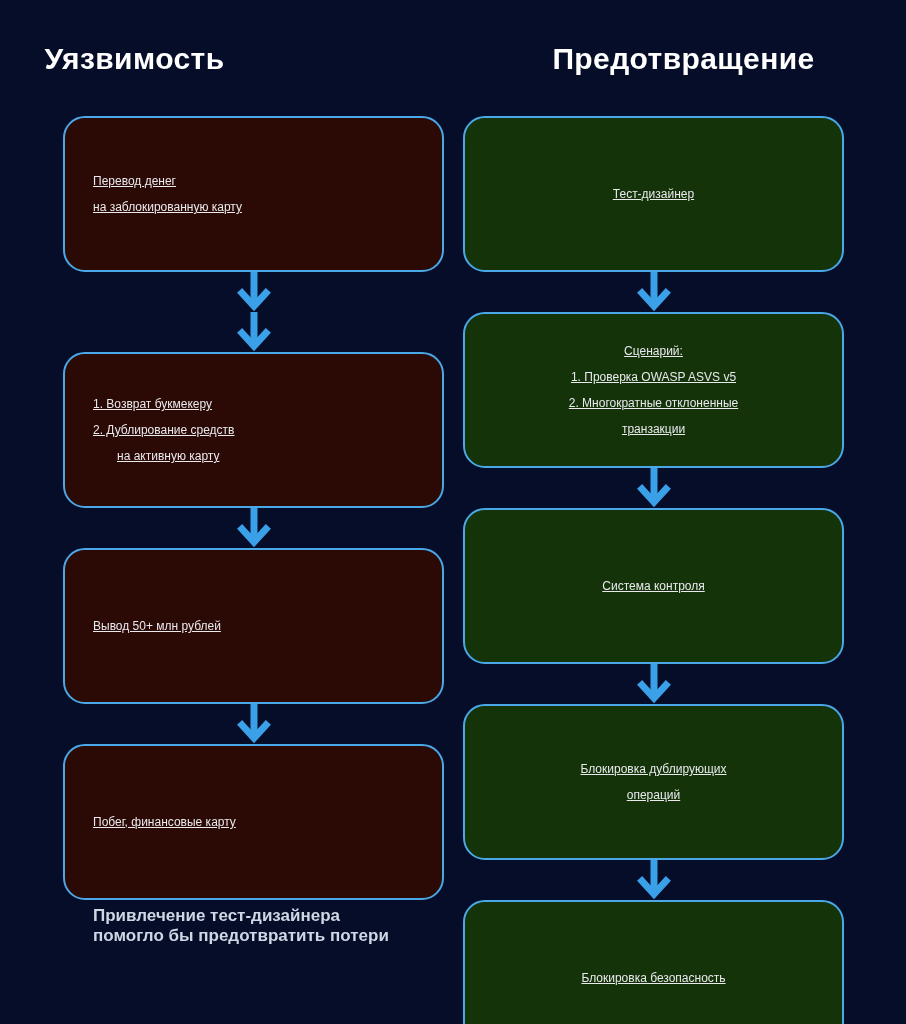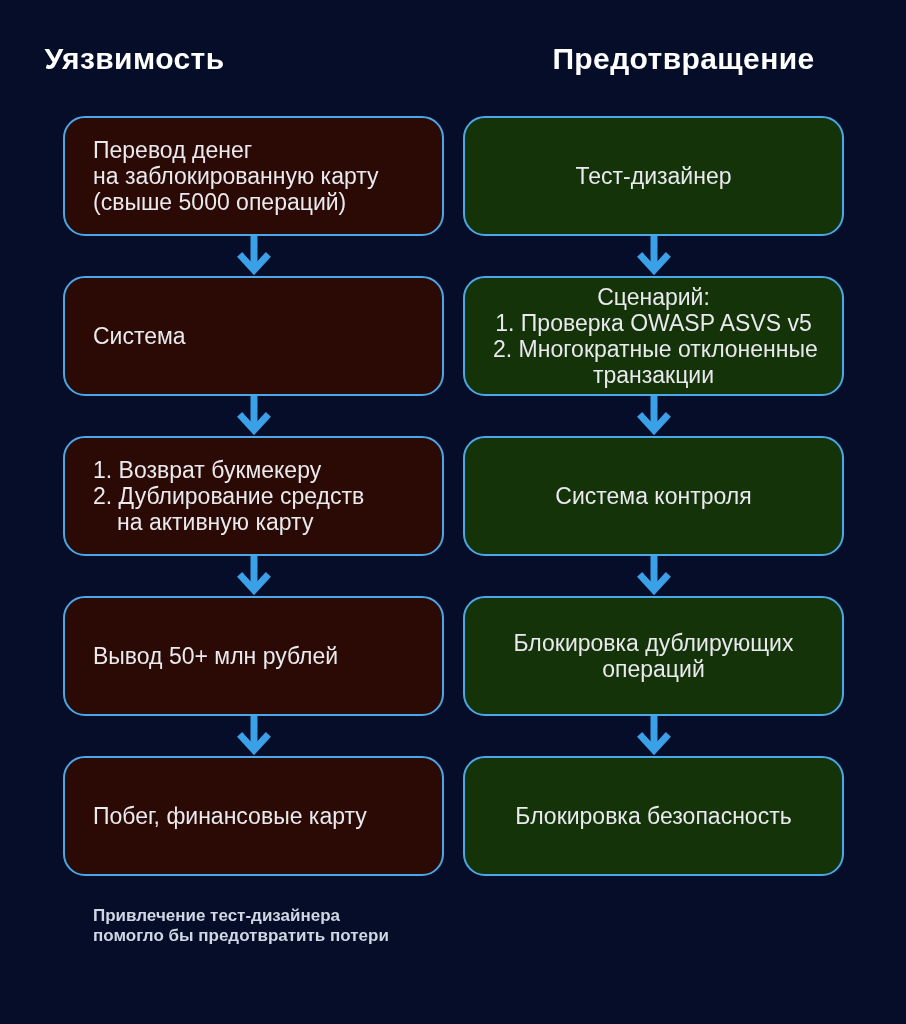--- a/index.html
+++ b/index.html
@@ -56,30 +56,31 @@
     width: 381px;
   }
   .column.right {
     margin-left: 19px;
     width: 381px;
     text-align: center;
   }
   .node {
     position: relative;
     box-sizing: border-box;
-    height: 120px;
+    height: 156px;
     border: 2px solid #4aa8e8;
     border-radius: 22px;
     display: flex;
     align-items: center;
     padding: 0 28px;
     color: #e9e9ee;
-    font-size: 23px;
+    font-size: 12px;
     line-height: 26px;
     overflow: hidden;
+    text-decoration: underline;
   }
   .node.vuln {
     background: #2b0a05;
   }
   .node.prev {
     background: #143309;
   }
   .node .lines {
     width: 100%;
   }
@@ -128,36 +129,30 @@
   </div>
 
   <div class="columns">
 
     <div class="column left">
 
       <div class="node vuln">
         <span class="lines">
           <span class="line">Перевод денег</span>
           <span class="line">на заблокированную карту</span>
-          <span class="line">(свыше 5000 операций)</span>
-        </span>
-      </div>
-
-      <div class="connector">
-        <svg width="40" height="40" viewBox="0 0 40 40">
-          <path d="M20 0 L20 32" stroke="#3aa0e8" stroke-width="7" fill="none"></path>
-          <path d="M8 21 L20 34 L32 21" stroke="#3aa0e8" stroke-width="7" fill="none" stroke-linecap="square" stroke-linejoin="miter"></path>
-        </svg>
-      </div>
-
-      <div class="node vuln">
-        <span class="lines">
-          <span class="line">Система</span>
-        </span>
-      </div>
+        </span>
+      </div>
+
+      <div class="connector">
+        <svg width="40" height="40" viewBox="0 0 40 40">
+          <path d="M20 0 L20 32" stroke="#3aa0e8" stroke-width="7" fill="none"></path>
+          <path d="M8 21 L20 34 L32 21" stroke="#3aa0e8" stroke-width="7" fill="none" stroke-linecap="square" stroke-linejoin="miter"></path>
+        </svg>
+      </div>
+
 
       <div class="connector">
         <svg width="40" height="40" viewBox="0 0 40 40">
           <path d="M20 0 L20 32" stroke="#3aa0e8" stroke-width="7" fill="none"></path>
           <path d="M8 21 L20 34 L32 21" stroke="#3aa0e8" stroke-width="7" fill="none" stroke-linecap="square" stroke-linejoin="miter"></path>
         </svg>
       </div>
 
       <div class="node vuln">
         <span class="lines">

